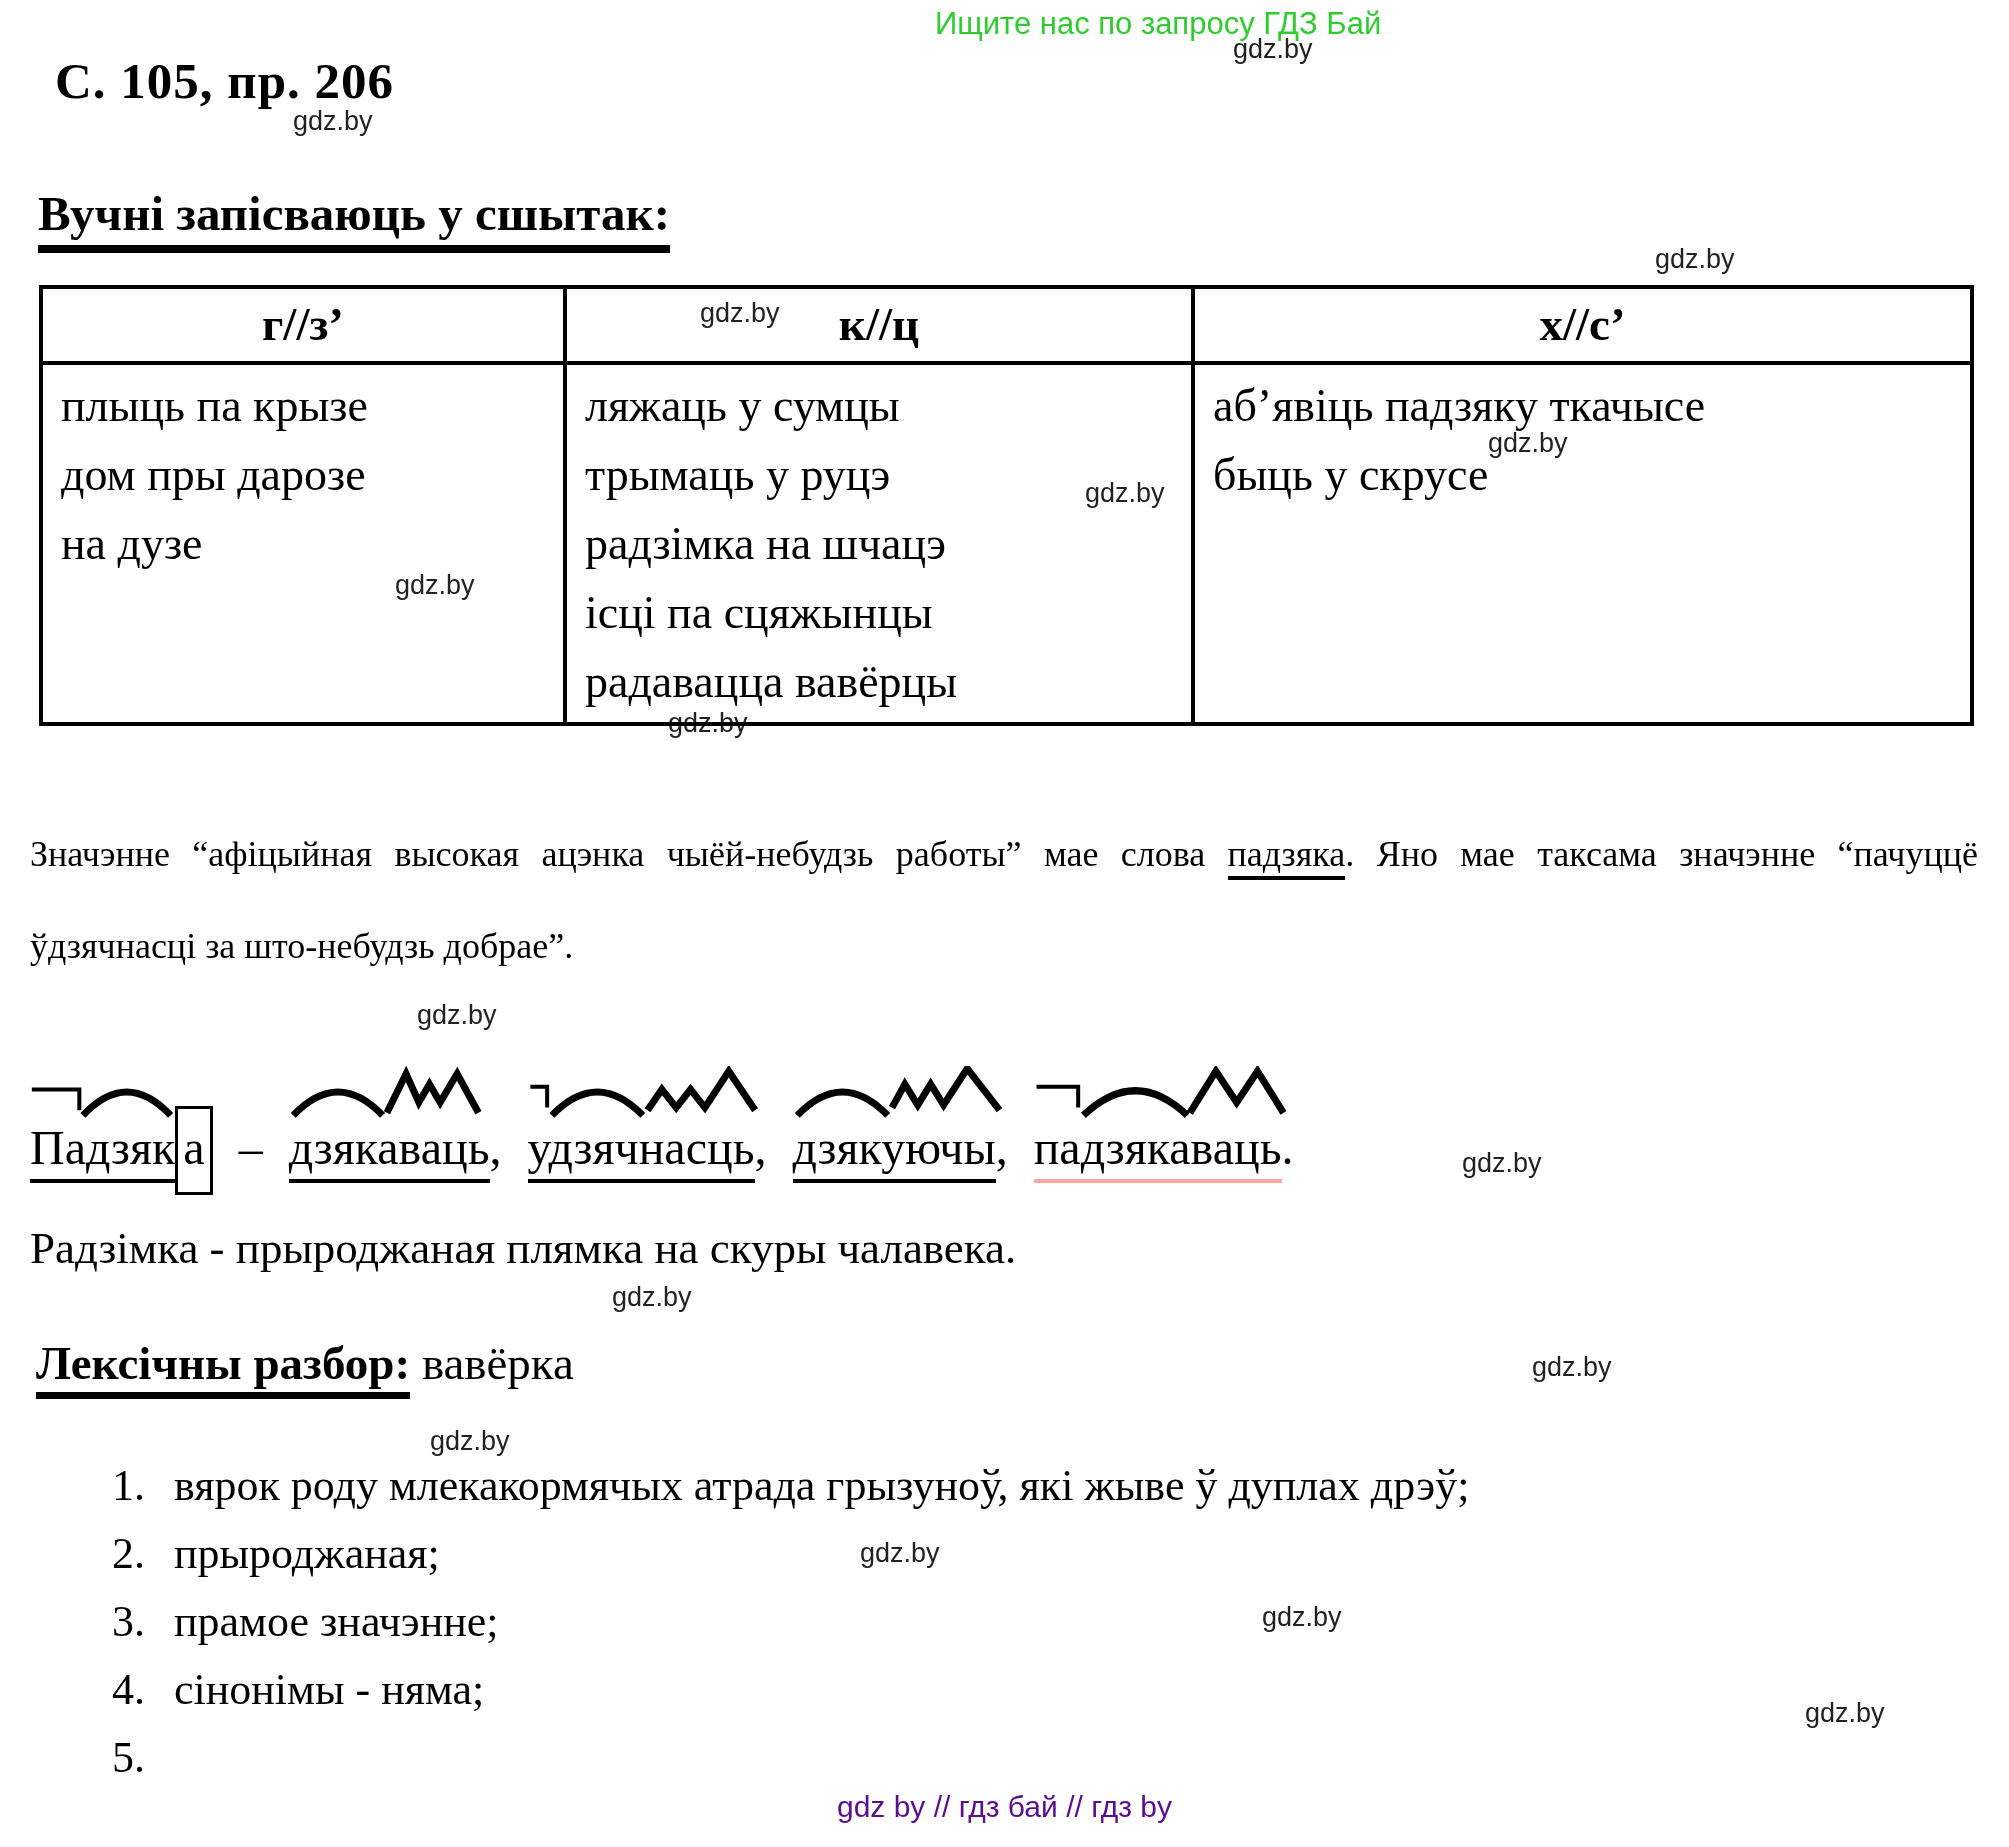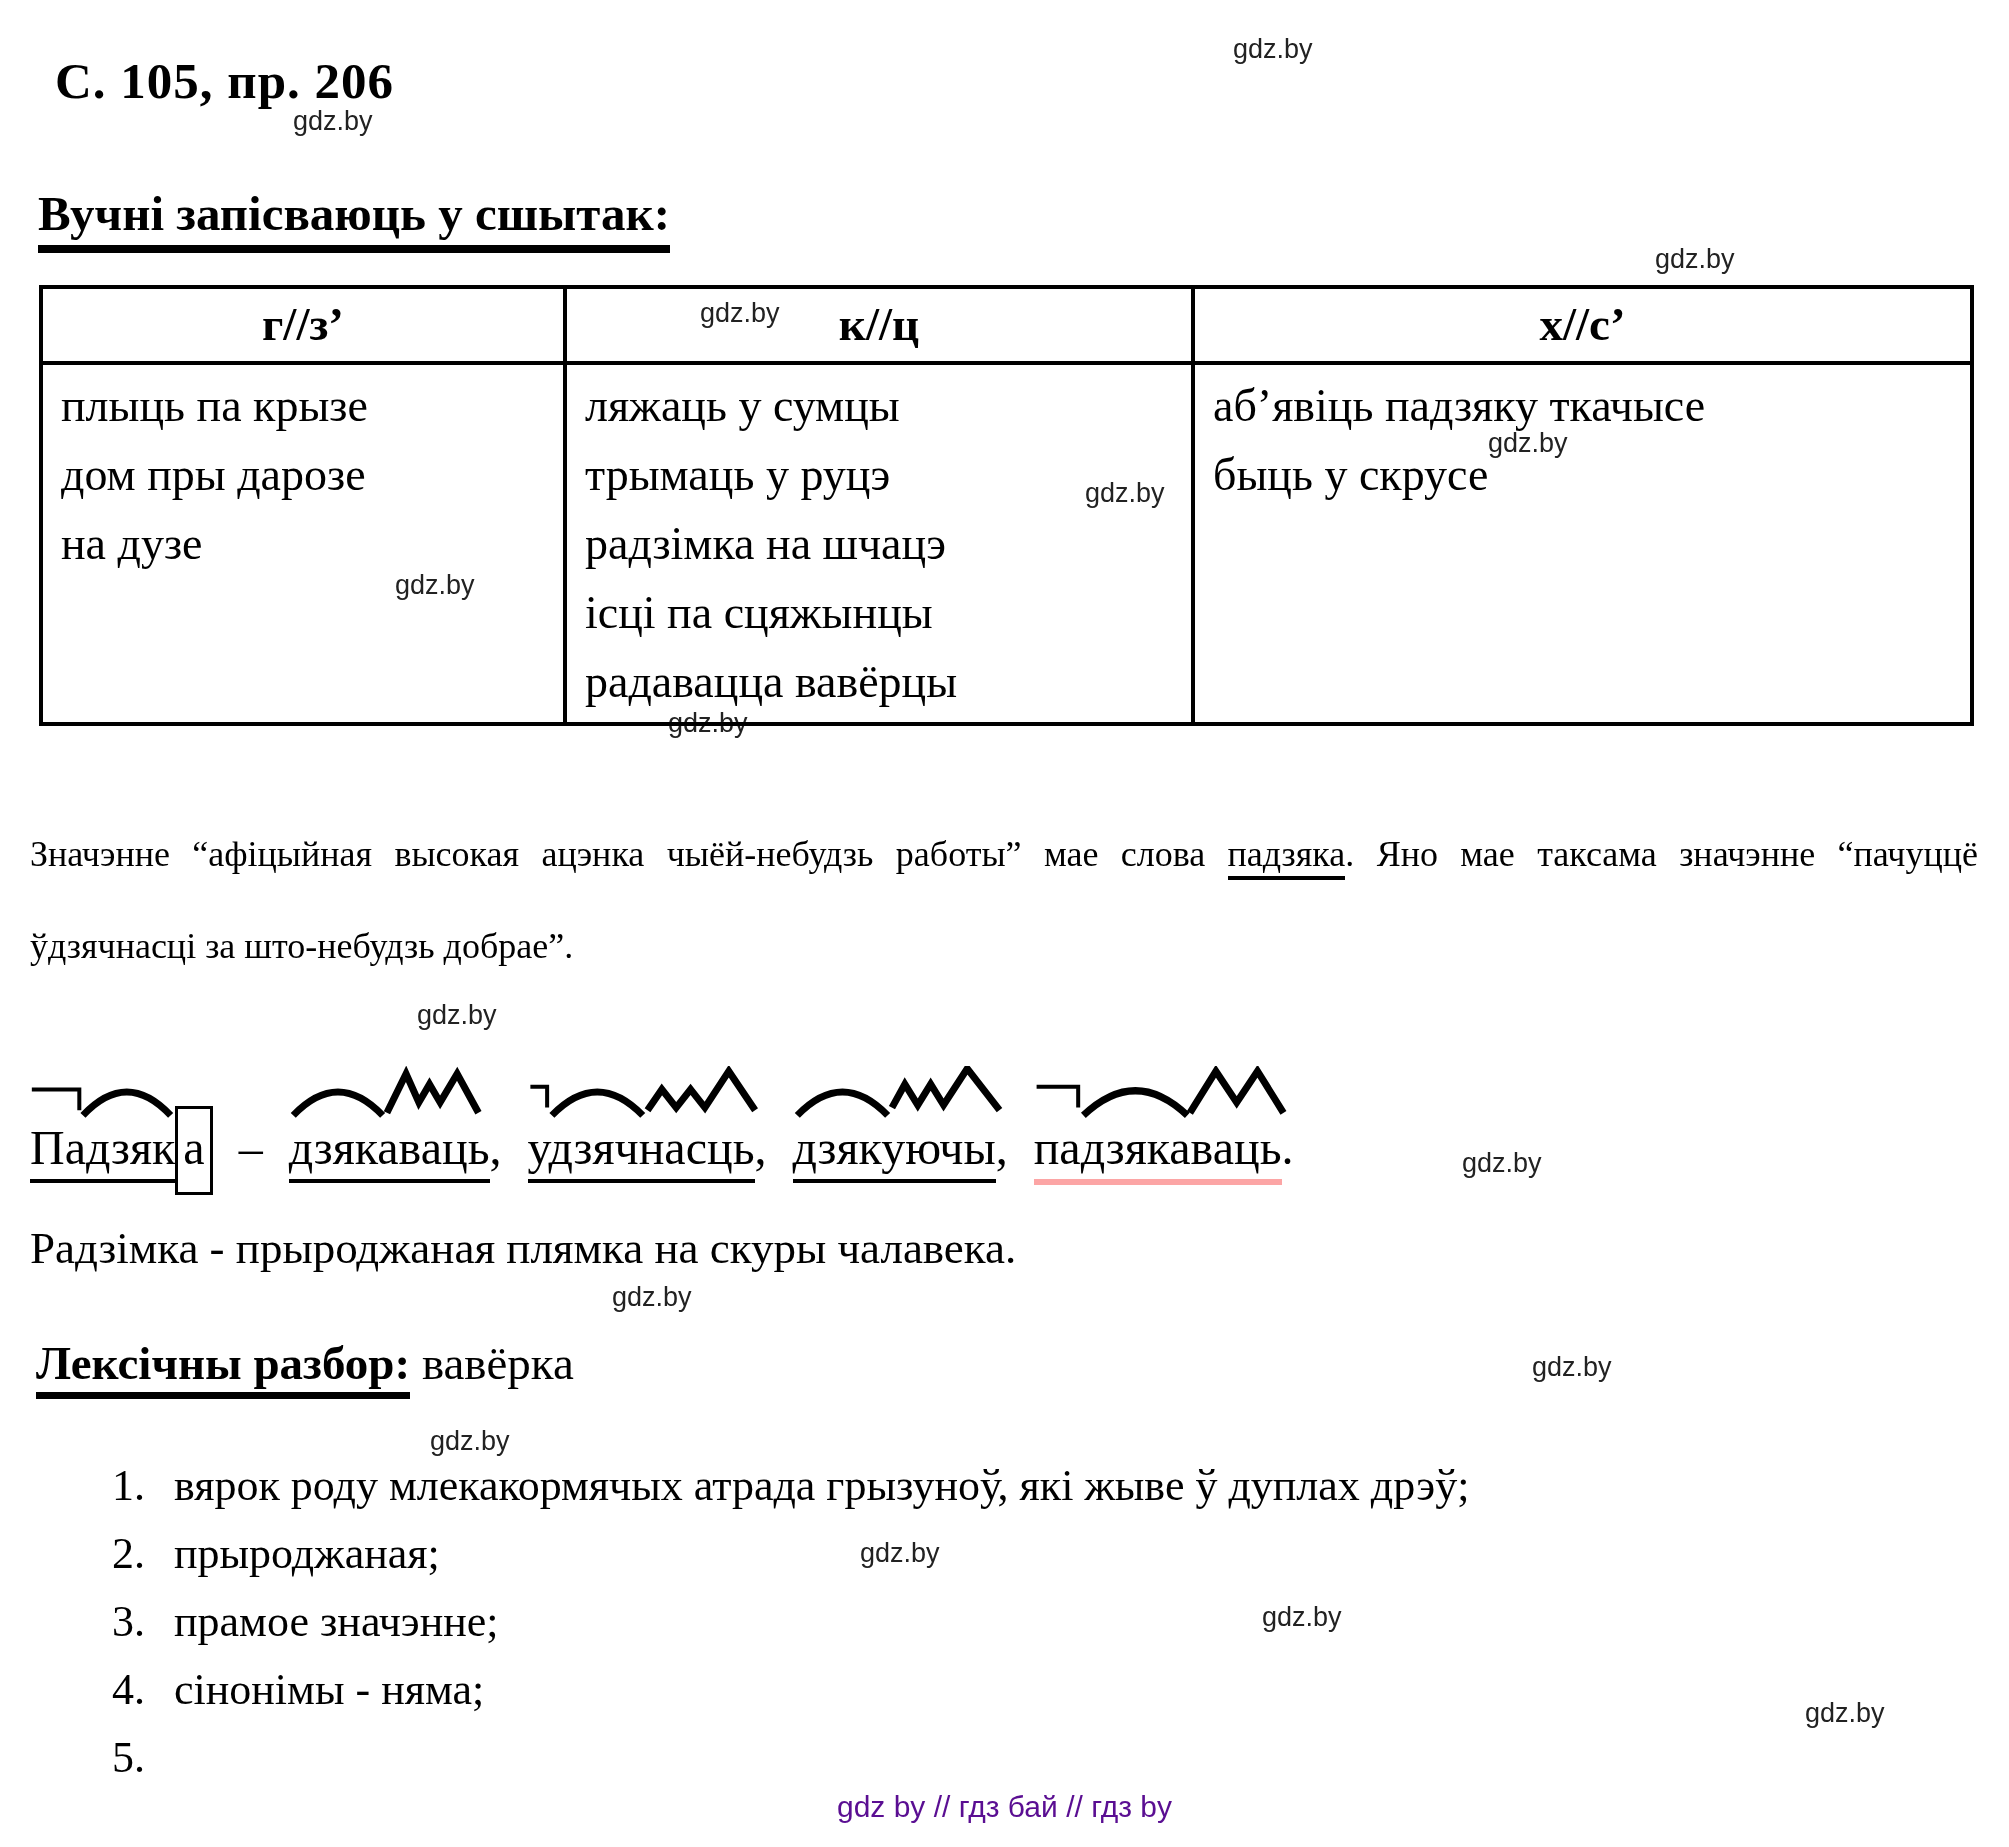--- a/index.html
+++ b/index.html
@@ -84,21 +84,21 @@
     width:100%;height:52px;display:block;
   }
   .marks path{
     fill:none;stroke:#000;
     stroke-width:7;
     vector-effect:non-scaling-stroke;
     stroke-linejoin:miter;stroke-linecap:butt;
   }
   .marks path.prefix{stroke-width:4;}
   .mu{border-bottom:4px solid #000;padding-bottom:5px;}
-  .mu-blue{border-bottom:6px solid #fca5a5;padding-bottom:5px;}
+  .mu-blue{border-bottom:4px solid #fca5a5;padding-bottom:5px;}
   .ending-box{
     border:3px solid #000;
     padding:12px 5px 18px;
   }
   .mdash{display:inline-block;padding-top:54px;margin-right:14px;}
   
   .definition{
     position:absolute;left:30px;top:1222px;
     font-size:45px;
     font-family:Liberation Serif, serif;
@@ -130,20 +130,21 @@
     text-align:center;
     font-family:"Liberation Sans", sans-serif;
     font-size:30px;
   }
 </style>
 </head>
 <body>
 
 <div id="page">
 
+  <div class="promo" style="color:#2ecc2e">Ищите нас по запросу ГДЗ Бай</div>
 
   <span class="wm" style="left:1233px;top:34px">gdz.by</span>
   <span class="wm" style="left:293px;top:106px">gdz.by</span>
   <span class="wm" style="left:1655px;top:244px">gdz.by</span>
   <span class="wm" style="left:700px;top:298px">gdz.by</span>
   <span class="wm" style="left:1488px;top:428px">gdz.by</span>
   <span class="wm" style="left:1085px;top:478px">gdz.by</span>
   <span class="wm" style="left:395px;top:570px">gdz.by</span>
   <span class="wm" style="left:668px;top:708px">gdz.by</span>
   <span class="wm" style="left:417px;top:1000px">gdz.by</span>

